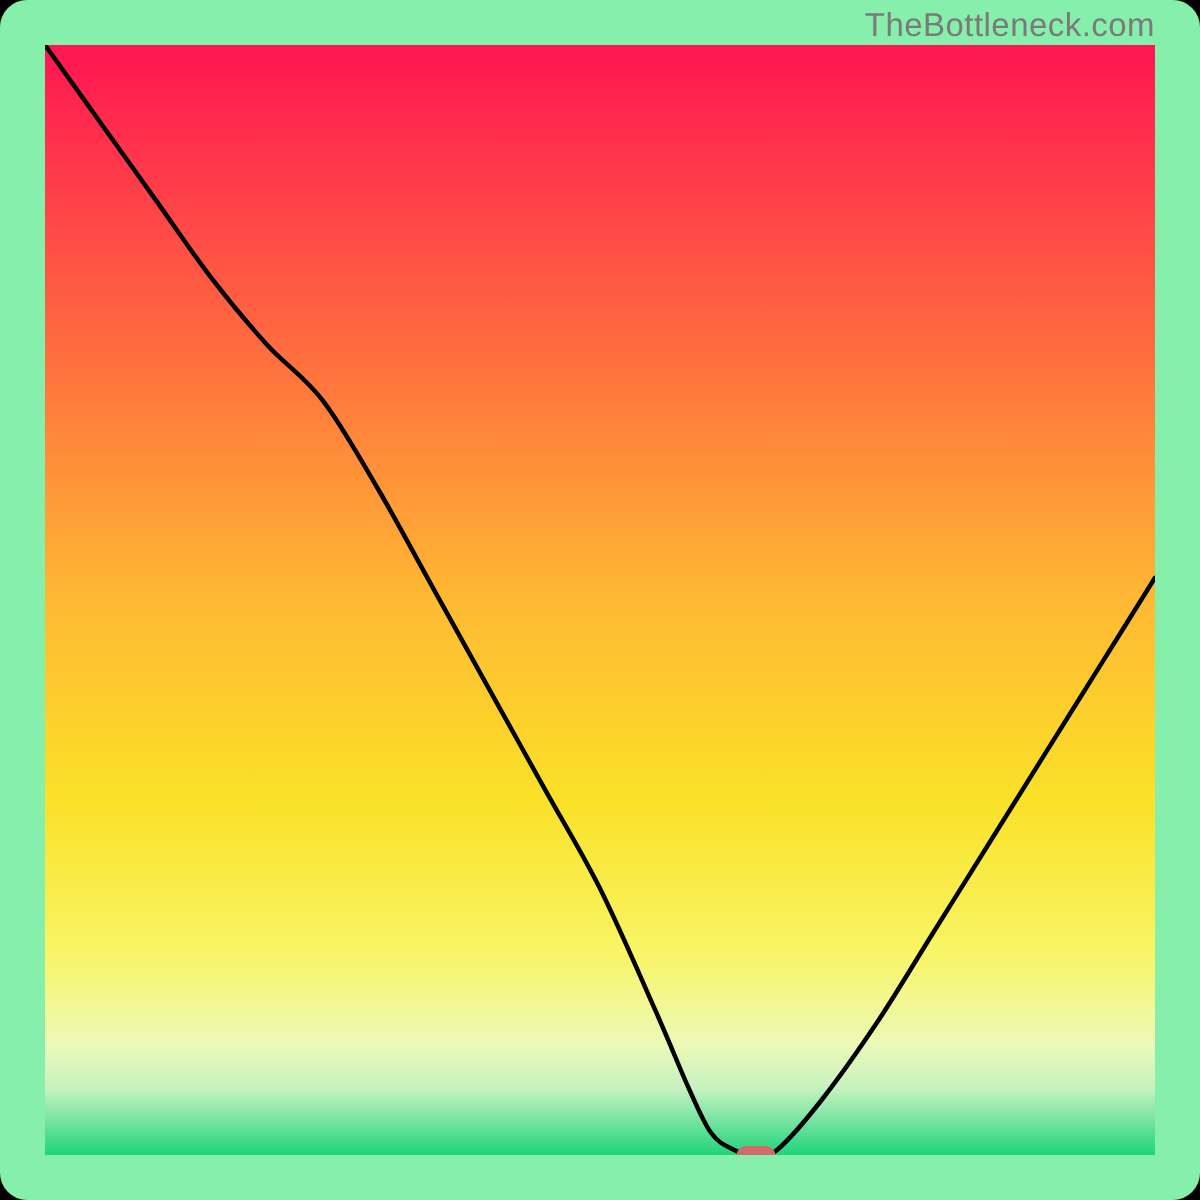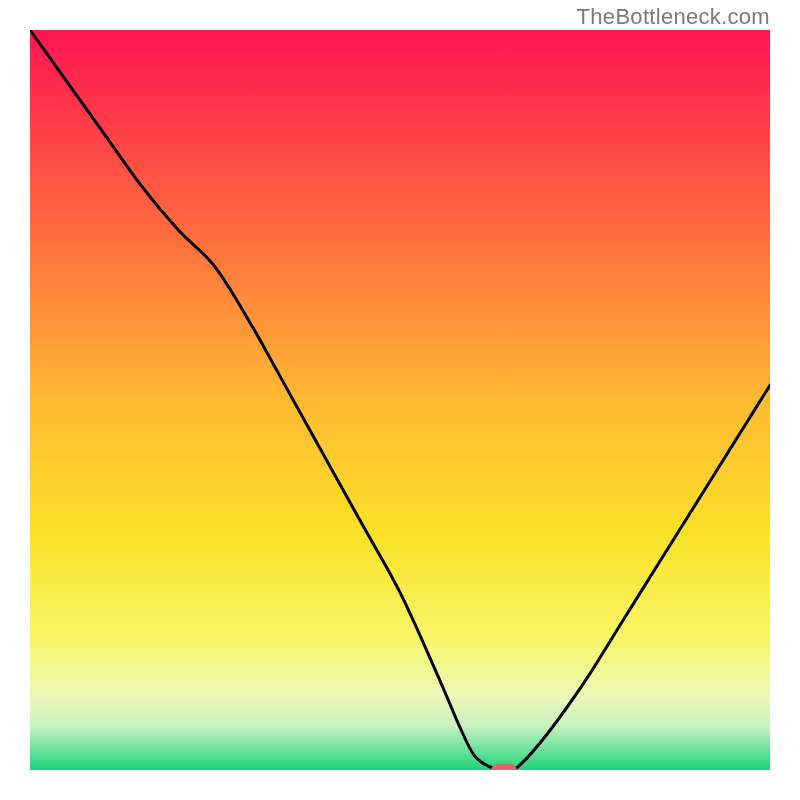--- a/index.html
+++ b/index.html
@@ -1,21 +1,22 @@
 <!DOCTYPE html>
 <html><head>
 <meta charset="utf-8">
 <style>
   * { margin: 0; padding: 0; box-sizing: border-box; }
   html, body { width: 800px; height: 800px; overflow: hidden; background: #000; }
   .frame {
     position: relative;
     width: 800px;
     height: 800px;
-    background: #ffffff;
+    background: #86efac;
+    border-radius: 18px;
   }
   .plot-area {
     position: absolute;
     left: 30px;
     top: 30px;
     width: 740px;
     height: 740px;
     overflow: hidden;
   }
   .gradient-bg {

